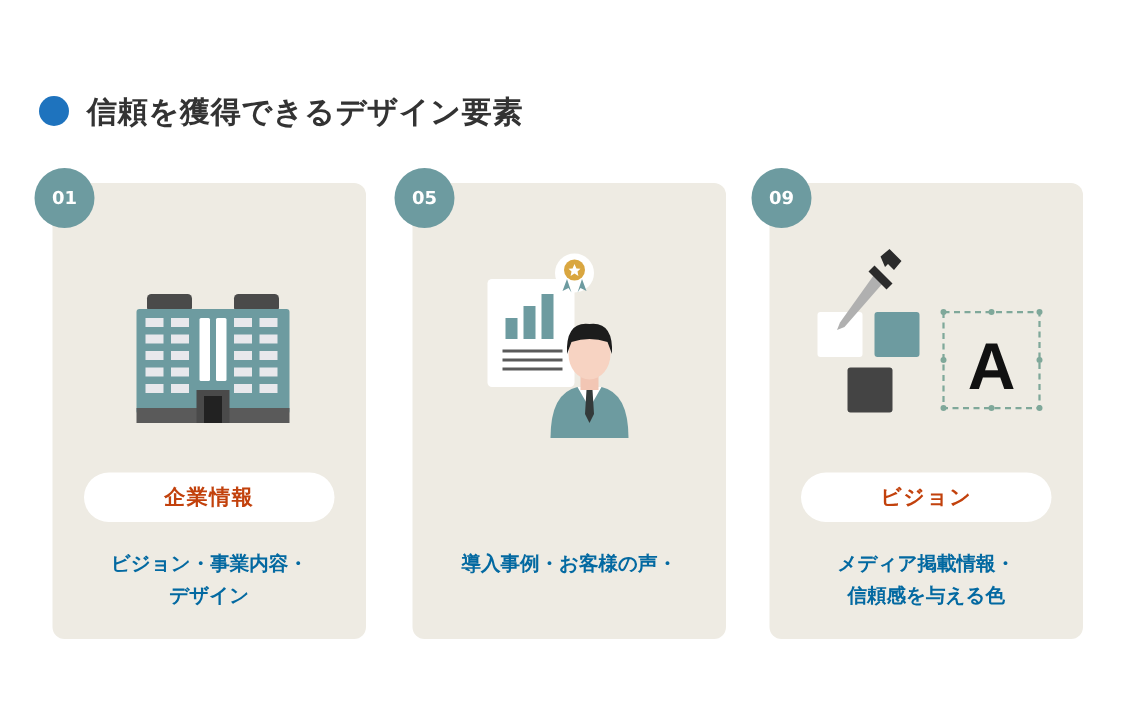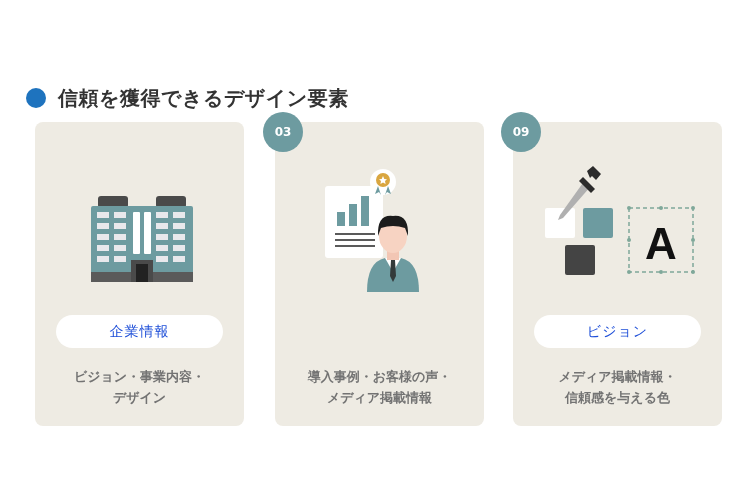--- a/index.html
+++ b/index.html
@@ -1,38 +1,39 @@
 <!DOCTYPE html>
 <html><head>
   <meta charset="utf-8">
   <style>
     * { box-sizing: border-box; margin: 0; padding: 0; }
     html, body { width: 750px; height: 480px; background: #ffffff; overflow: hidden; }
     body { position: relative; font-family: "DejaVu Sans", "Liberation Sans", sans-serif; color: #333333; }
 
-    .heading { position: absolute; left: 26px; top: 61px; height: 26px; display: flex; align-items: center; margin-top: 24px; }
+    .heading { position: absolute; left: 26px; top: 61px; height: 26px; display: flex; align-items: center; }
     .heading-dot { width: 20px; height: 20px; border-radius: 50%; background: #1e73be; margin-right: 12px; }
     .heading-text { font-size: 20px; font-weight: bold; color: #333333; letter-spacing: 0.5px; }
 
     .card { position: absolute; top: 122px; width: 209px; height: 304px; background: #eeebe3; border-radius: 8px; }
     .card-num { position: absolute; top: -10px; left: -12px; width: 40px; height: 40px; border-radius: 50%; background: #6d9ba0; color: #ffffff; font-size: 12px; font-weight: bold; display: flex; align-items: center; justify-content: center; }
     .card-illust { position: absolute; left: 0; top: 40px; width: 209px; height: 130px; }
-    .card-pill { position: absolute; left: 21px; top: 193px; width: 167px; height: 33px; background: #ffffff; border-radius: 17px; display: flex; align-items: center; justify-content: center; color: #1d4ed8; font-size: 14px; font-weight: normal; letter-spacing: 1px; text-align: right; }
-    .card-desc { position: absolute; left: 0; top: 244px; width: 209px; text-align: center; font-size: 13px; font-weight: bold; line-height: 21px; color: #737373; }
+    .card-pill { position: absolute; left: 21px; top: 193px; width: 167px; height: 33px; background: #ffffff; border-radius: 17px; display: flex; align-items: center; justify-content: center; color: #c2410c; font-size: 14px; font-weight: bold; letter-spacing: 1px; text-align: right; }
+    .card-desc { position: absolute; left: 0; top: 244px; width: 209px; text-align: center; font-size: 13px; font-weight: bold; line-height: 21px; color: #0369a1; }
     .card-desc span { display: block; }
   </style>
 </head>
 <body>
 
 <div class="heading">
   <div class="heading-dot"></div>
   <div class="heading-text">信頼を獲得できるデザイン要素</div>
 </div>
 
 <div class="card" style="left:35px;">
+  <div class="card-num">01</div>
   <div class="card-illust">
     <svg width="209" height="130" viewBox="0 0 209 130">
       <rect x="63" y="34" width="30" height="12" rx="3" fill="#4a4a4a"></rect>
       <rect x="121" y="34" width="30" height="12" rx="3" fill="#4a4a4a"></rect>
       <rect x="56" y="44" width="102" height="70" rx="2" fill="#6d9ba0"></rect>
       <rect x="56" y="110" width="102" height="10" fill="#5a5a5a"></rect>
       <g fill="#e8e8ec">
         <rect x="62" y="50" width="12" height="6"></rect>
           <rect x="79" y="50" width="12" height="6"></rect>
         <rect x="62" y="61" width="12" height="6"></rect>
@@ -61,21 +62,21 @@
     </svg>
   </div>
   <div class="card-pill">企業情報</div>
   <div class="card-desc">
     <span>ビジョン・事業内容・</span>
     <span>デザイン</span>
   </div>
 </div>
 
 <div class="card" style="left:275px;">
-  <div class="card-num">03</div>
+  <div class="card-num">05</div>
   <div class="card-illust">
     <svg width="209" height="130" viewBox="0 0 209 130">
       <rect x="50" y="24" width="58" height="72" rx="3" fill="#ffffff"></rect>
       <rect x="62" y="50" width="8" height="14" fill="#6d9ba0"></rect>
       <rect x="74" y="42" width="8" height="22" fill="#6d9ba0"></rect>
       <rect x="86" y="34" width="8" height="30" fill="#6d9ba0"></rect>
       <rect x="60" y="71" width="40" height="2" fill="#5a5a5a"></rect>
       <rect x="60" y="77" width="40" height="2" fill="#5a5a5a"></rect>
       <rect x="60" y="83" width="40" height="2" fill="#5a5a5a"></rect>
       <circle cx="108" cy="20" r="13" fill="#ffffff"></circle>
@@ -86,21 +87,20 @@
       <path d="M92 130 Q92 100 110 96 L126 96 Q144 100 144 130 Z" fill="#6d9ba0"></path>
       <path d="M110 96 L118 110 L126 96 Z" fill="#ffffff"></path>
       <path d="M116 98 L120 98 L121 114 L118 120 L115 114 Z" fill="#333a3a"></path>
       <rect x="112" y="86" width="12" height="12" fill="#f2c6b4"></rect>
       <ellipse cx="118" cy="74" rx="14" ry="17" fill="#f7d3c2"></ellipse>
       <path d="M103 74 Q102 52 118 54 Q134 52 133 74 L130 66 Q118 62 106 66 Z" fill="#1c1c1c"></path>
     </svg>
   </div>
   <div class="card-desc">
     <span>導入事例・お客様の声・</span>
-    <span>メディア掲載情報</span>
   </div>
 </div>
 
 <div class="card" style="left:513px;">
   <div class="card-num">09</div>
   <div class="card-illust">
     <svg width="209" height="130" viewBox="0 0 209 130">
       <rect x="32" y="46" width="30" height="30" rx="2" fill="#ffffff"></rect>
       <rect x="70" y="46" width="30" height="30" rx="2" fill="#6d9ba0"></rect>
       <rect x="52" y="83" width="30" height="30" rx="2" fill="#444444"></rect>

